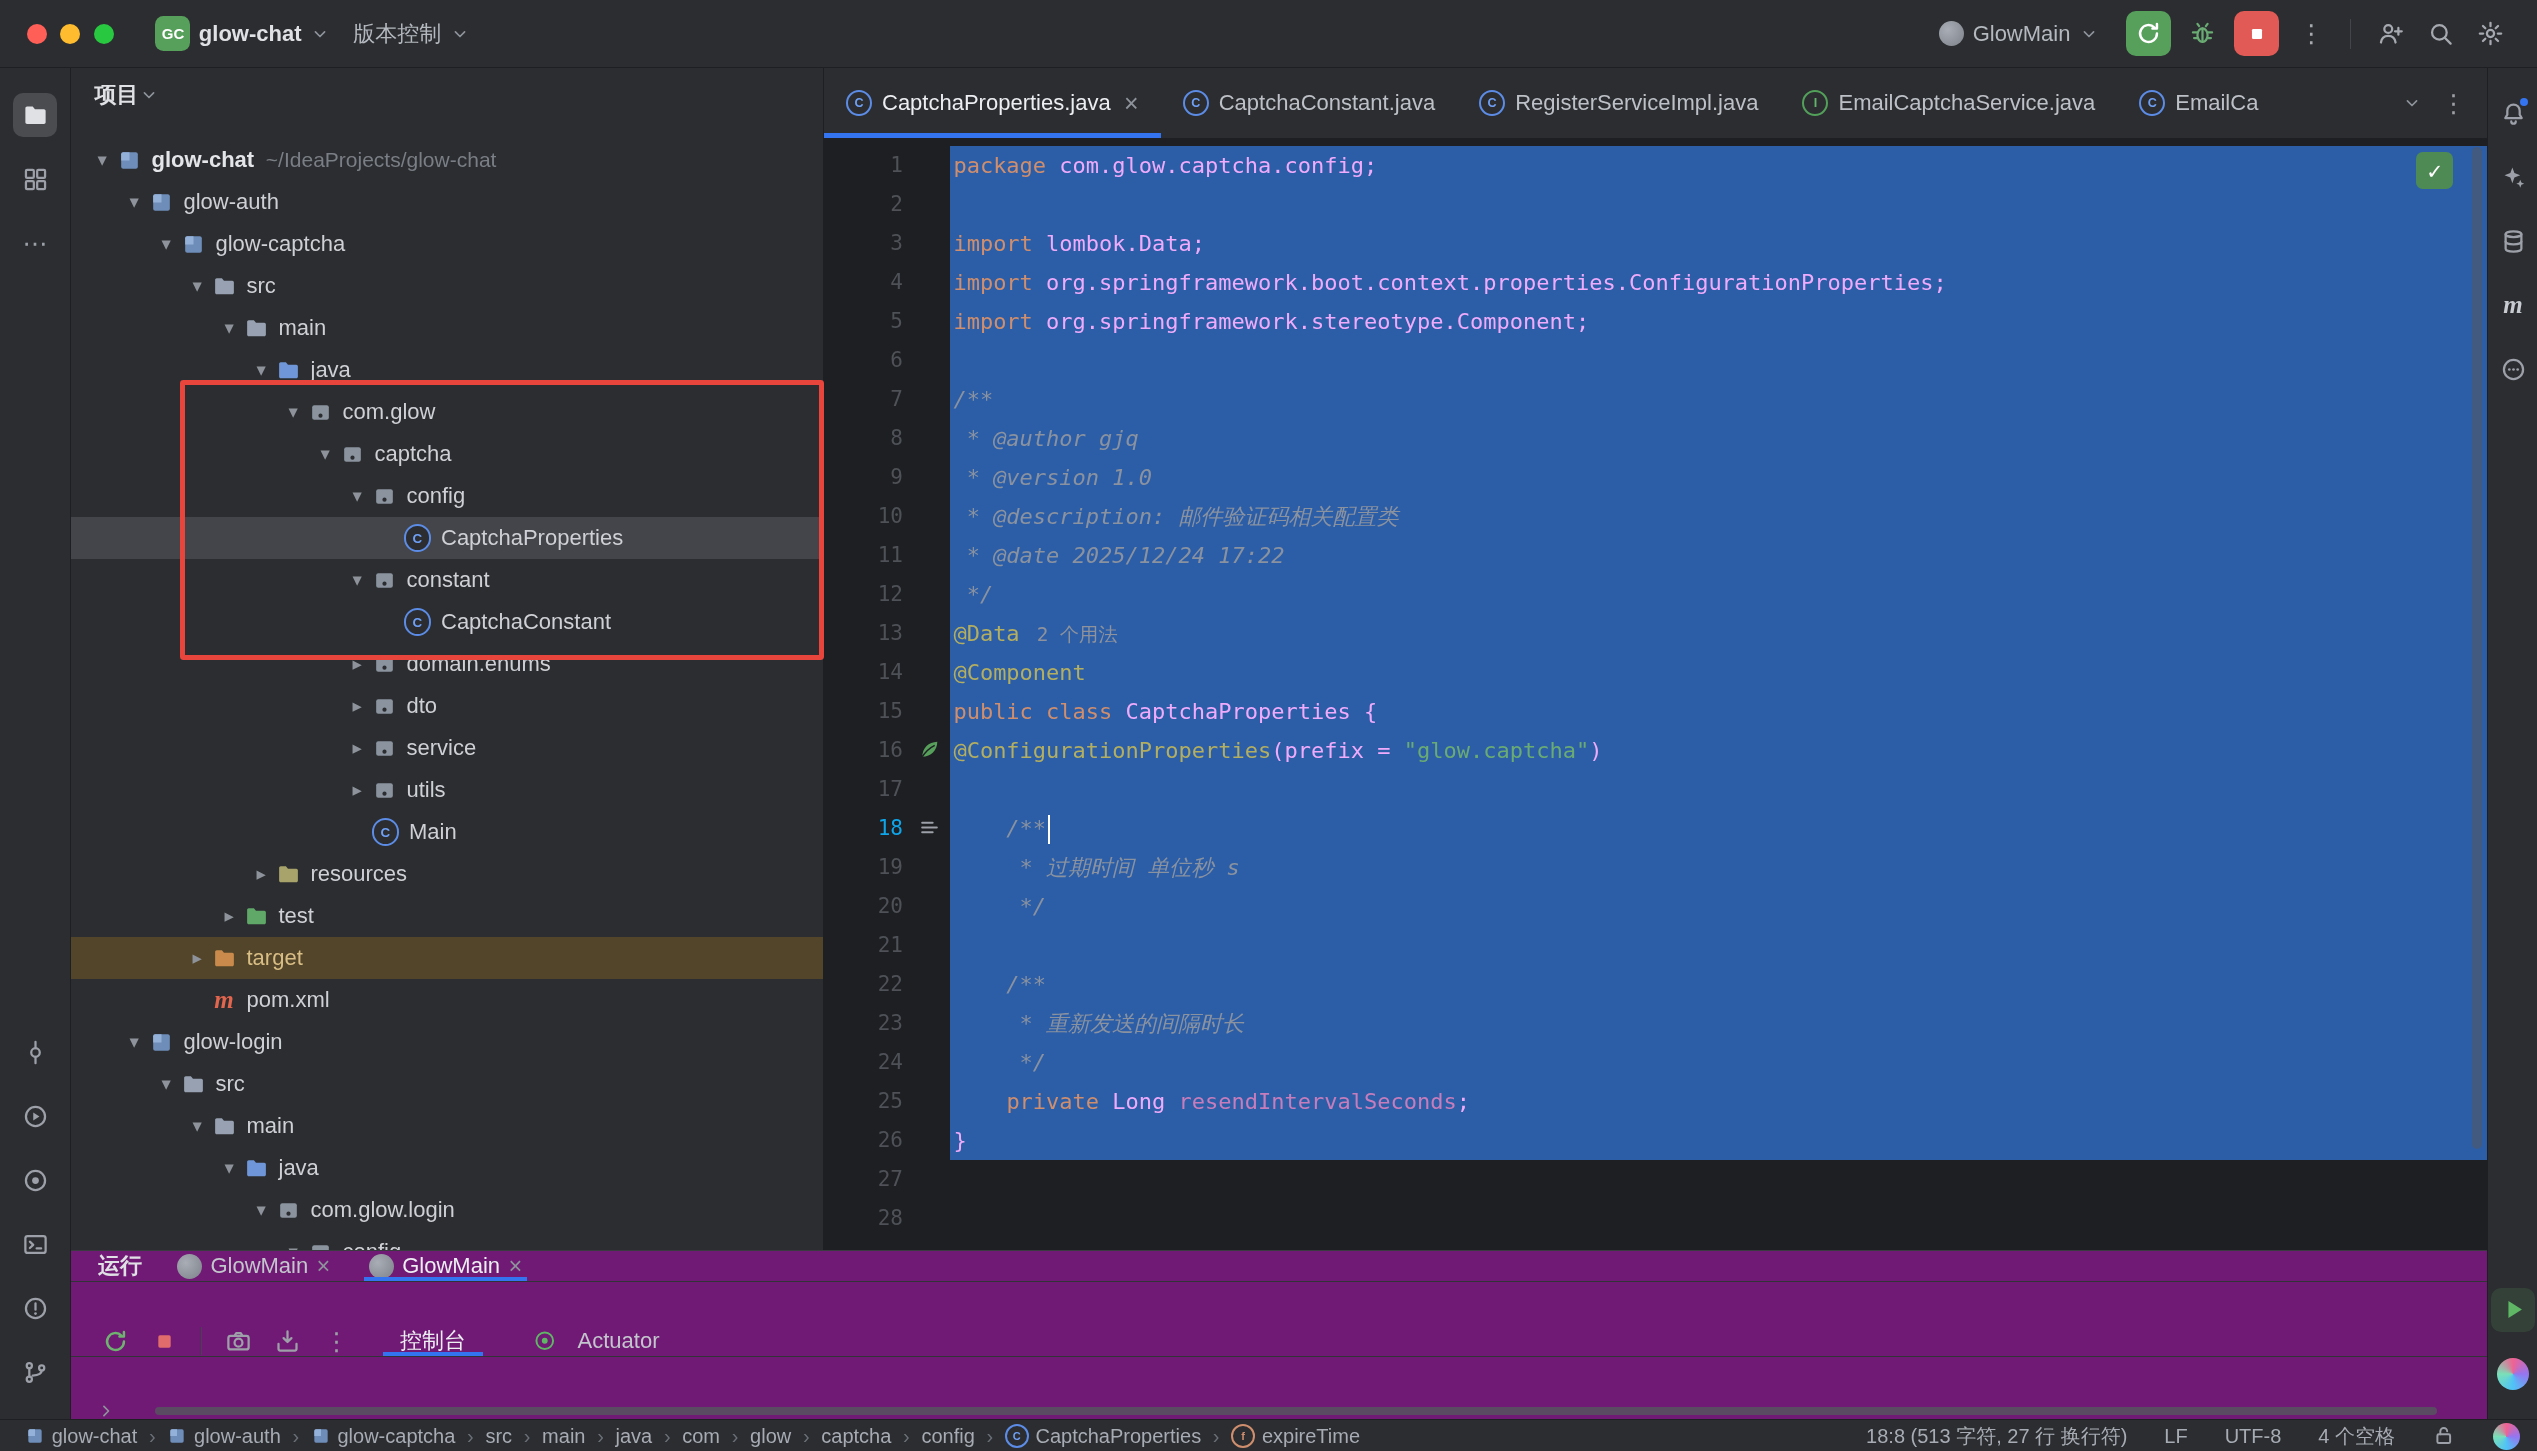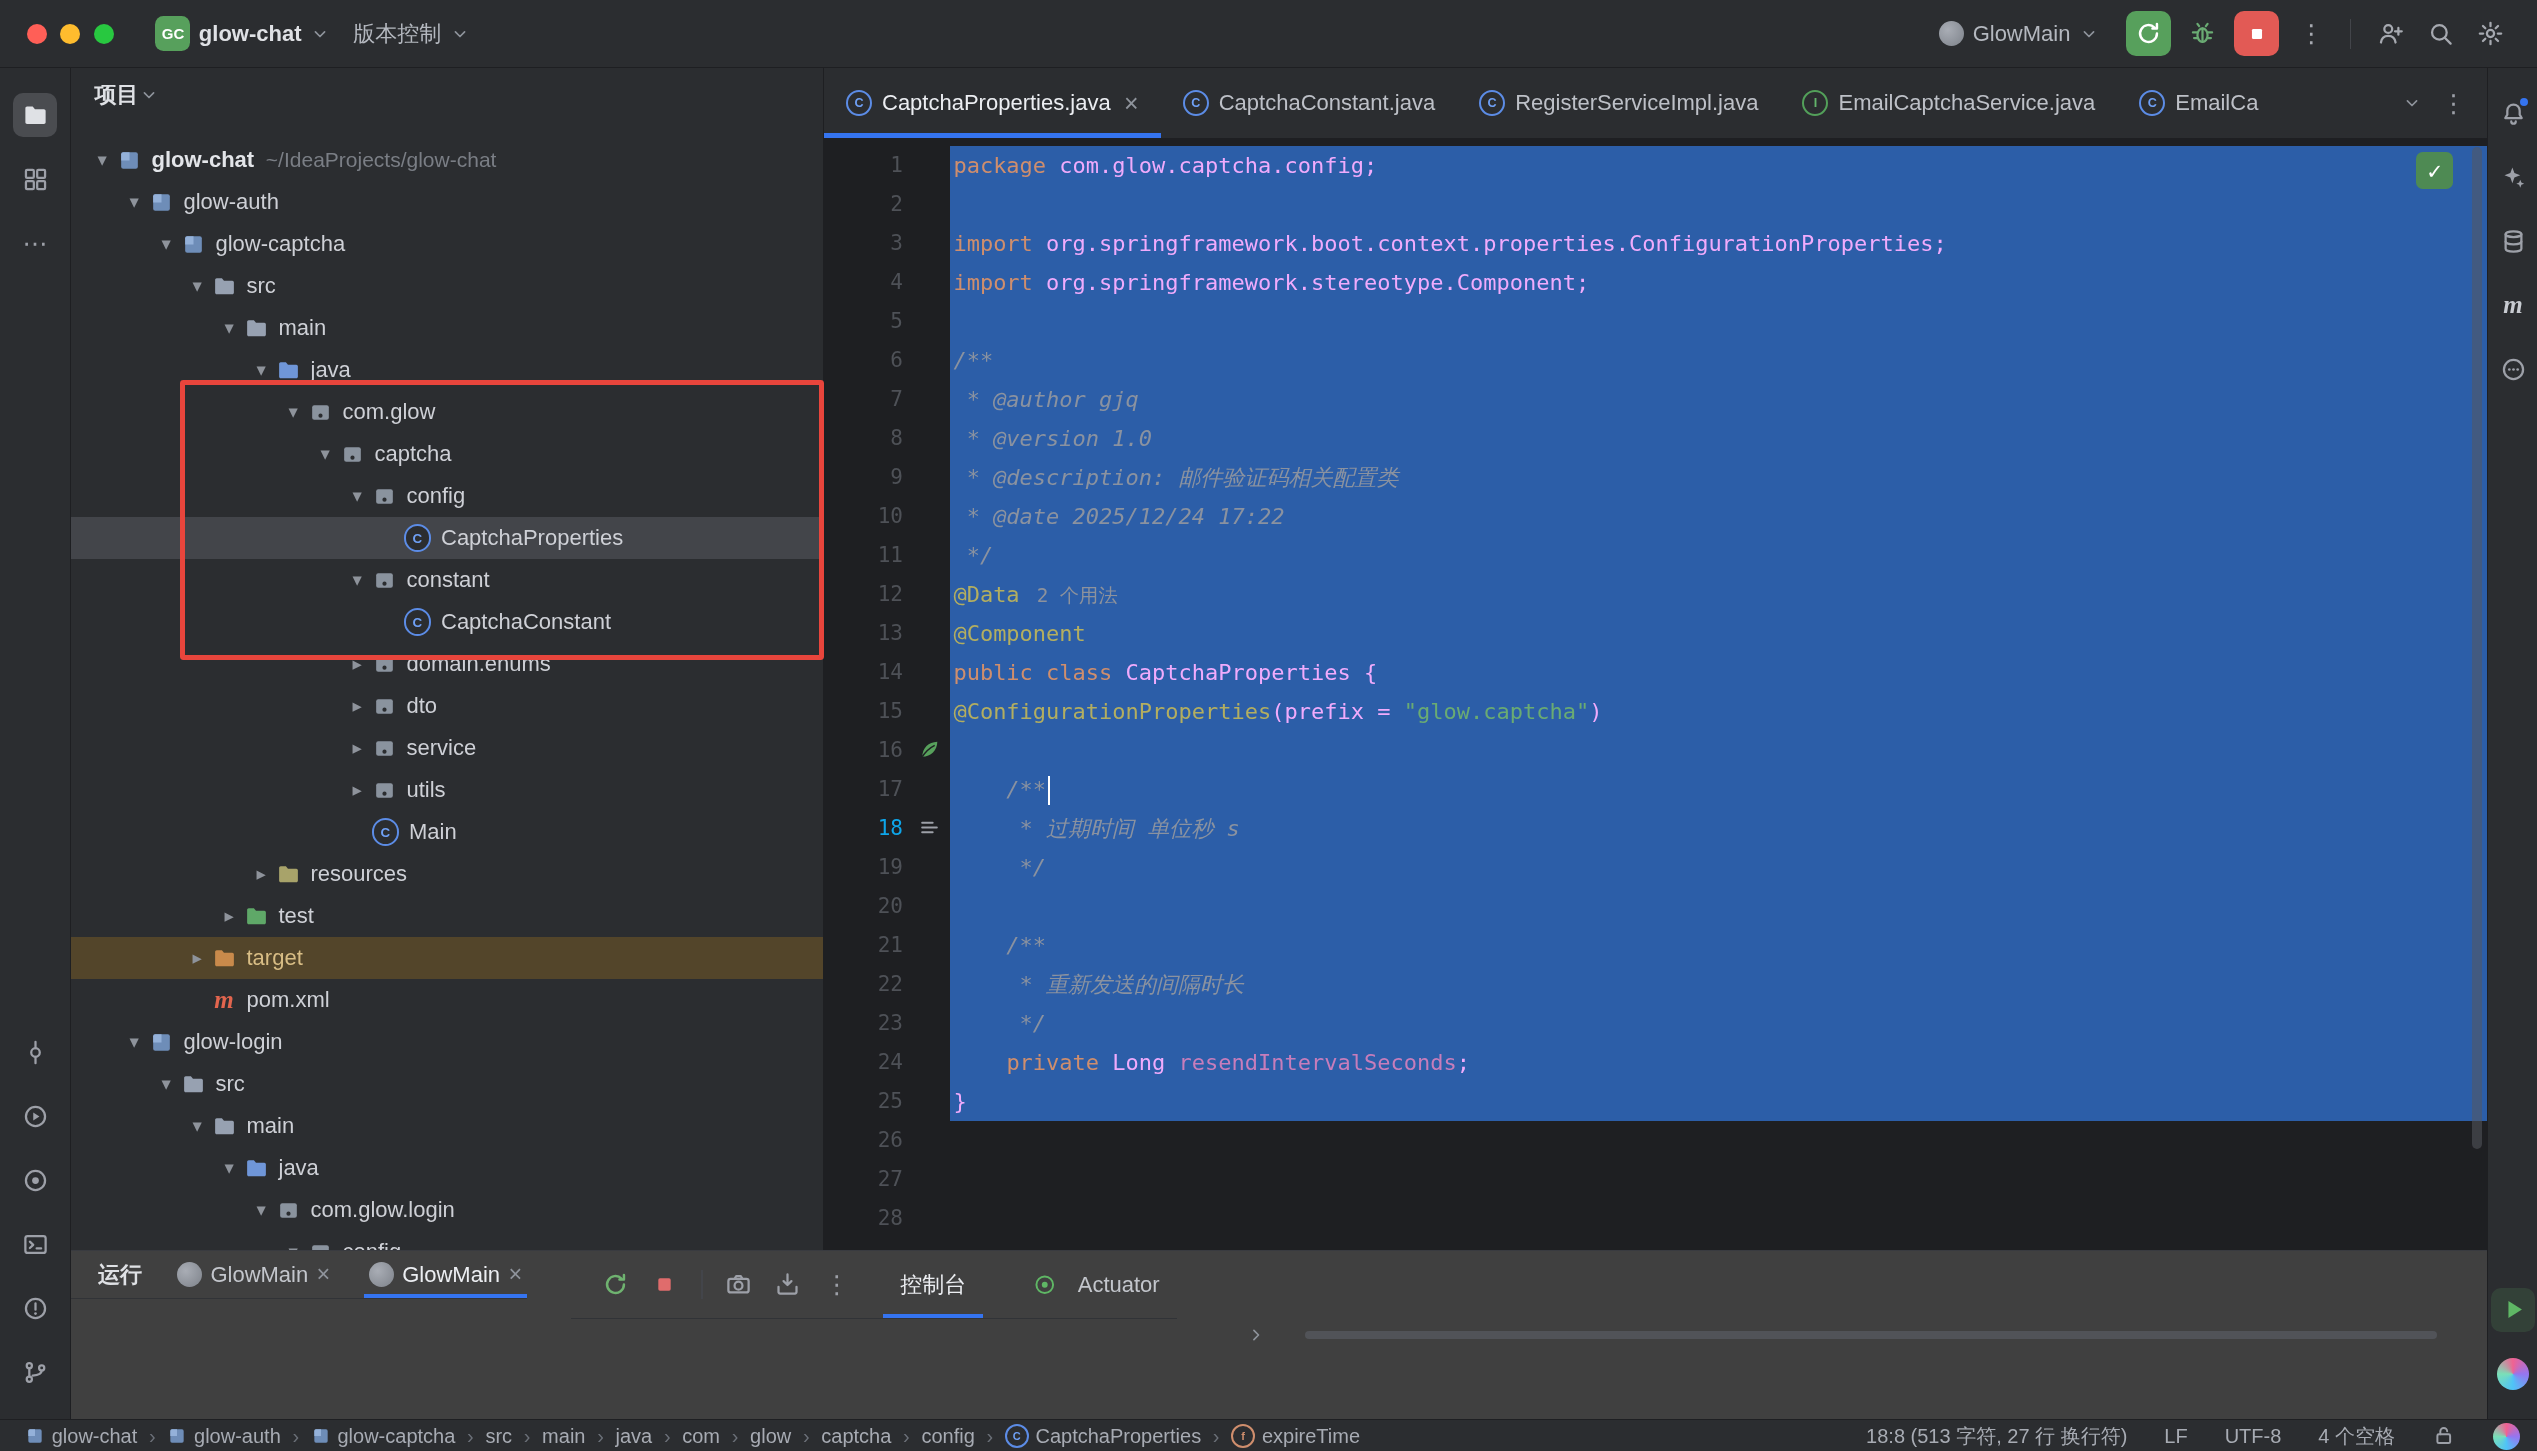--- a/index.html
+++ b/index.html
@@ -82,21 +82,21 @@
   .code{flex:1;padding-top:6.7px;min-width:0;}
   .cl{height:39px;line-height:39px;font-size:22px;white-space:pre;padding-left:3.4px;}
   .cl.sel{background:#2c5ea8;}
   .k{color:#cf8e6d}.a{color:#b3ae60}.s{color:#6aab73}.t{color:#f0abfc}.f{color:#c77dbb}
   .c{color:#8a92a0;font-style:italic}
   .i{color:#8d929c;font-size:19.3px;margin-left:17px;font-style:normal;}
   .caret-bar{display:inline-block;width:2.5px;height:28.5px;background:#fff;vertical-align:middle;margin-left:1.7px;}
   .inspect-widget{position:absolute;top:13.4px;right:34px;width:37px;height:37px;background:#4e8a53;border-radius:6.7px;color:#fff;font-size:23.5px;display:flex;align-items:center;justify-content:center;}
   .vscroll{position:absolute;right:5px;top:8.4px;bottom:101px;width:10px;background:#55585e;opacity:.55;border-radius:5px;}
   
-  .bottom-panel{height:168px;background:#404040;border-top:1.7px solid #393b40;display:flex;flex-direction:row;gap:44px;}
+  .bottom-panel{height:168px;background:#701a75;border-top:1.7px solid #393b40;display:flex;flex-direction:column;gap:44px;}
   .rp-row1{height:47px;display:flex;align-items:center;padding-left:27px;gap:30px;border-bottom:0.8px solid #313337;}
   .rp-title{font-size:22px;font-weight:700;color:#dfe1e5;}
   .rtab{display:flex;align-items:center;gap:8.4px;font-size:22px;color:#c3c6cc;height:100%;position:relative;padding:0 5px;}
   .rtab .close{color:#8e939b;font-size:23.5px;}
   .rtab.active{color:#eceef2;}
   .rtab.active::after{content:'';position:absolute;left:0;right:0;bottom:0;height:4.2px;background:#3574f0;}
   .rp-row2{height:67px;display:flex;align-items:center;padding-left:20px;border-bottom:0.8px solid #313337;}
   .rp-row2 .icon{margin:0 11px;}
   .ic-rerun{color:#6fb370}.ic-stop{color:#e06c6c}
   .vdiv{width:1.7px;height:28.5px;background:#43454a;margin:0 11.7px;}
@@ -667,20 +667,21 @@
                 <div class="gline">
                   <span class="gnum">27</span>
                 </div>
                 <div class="gline">
                   <span class="gnum">28</span>
                 </div>
               </div>
             <div class="code">
                 <div class="cl sel"><span class="k">package</span><span class="t"> com.glow.captcha.config;</span></div>
                 <div class="cl sel"></div>
+                <div class="cl sel"><span class="k">import</span><span class="t"> lombok.Data;</span></div>
                 <div class="cl sel"><span class="k">import</span><span class="t"> org.springframework.boot.context.properties.ConfigurationProperties;</span></div>
                 <div class="cl sel"><span class="k">import</span><span class="t"> org.springframework.stereotype.Component;</span></div>
                 <div class="cl sel"></div>
                 <div class="cl sel"><span class="c">/**</span></div>
                 <div class="cl sel"><span class="c"> * @author gjq</span></div>
                 <div class="cl sel"><span class="c"> * @version 1.0</span></div>
                 <div class="cl sel"><span class="c"> * @description: 邮件验证码相关配置类</span></div>
                 <div class="cl sel"><span class="c"> * @date 2025/12/24 17:22</span></div>
                 <div class="cl sel"><span class="c"> */</span></div>
                 <div class="cl sel"><span class="a">@Data</span><span class="i">2 个用法</span></div>

